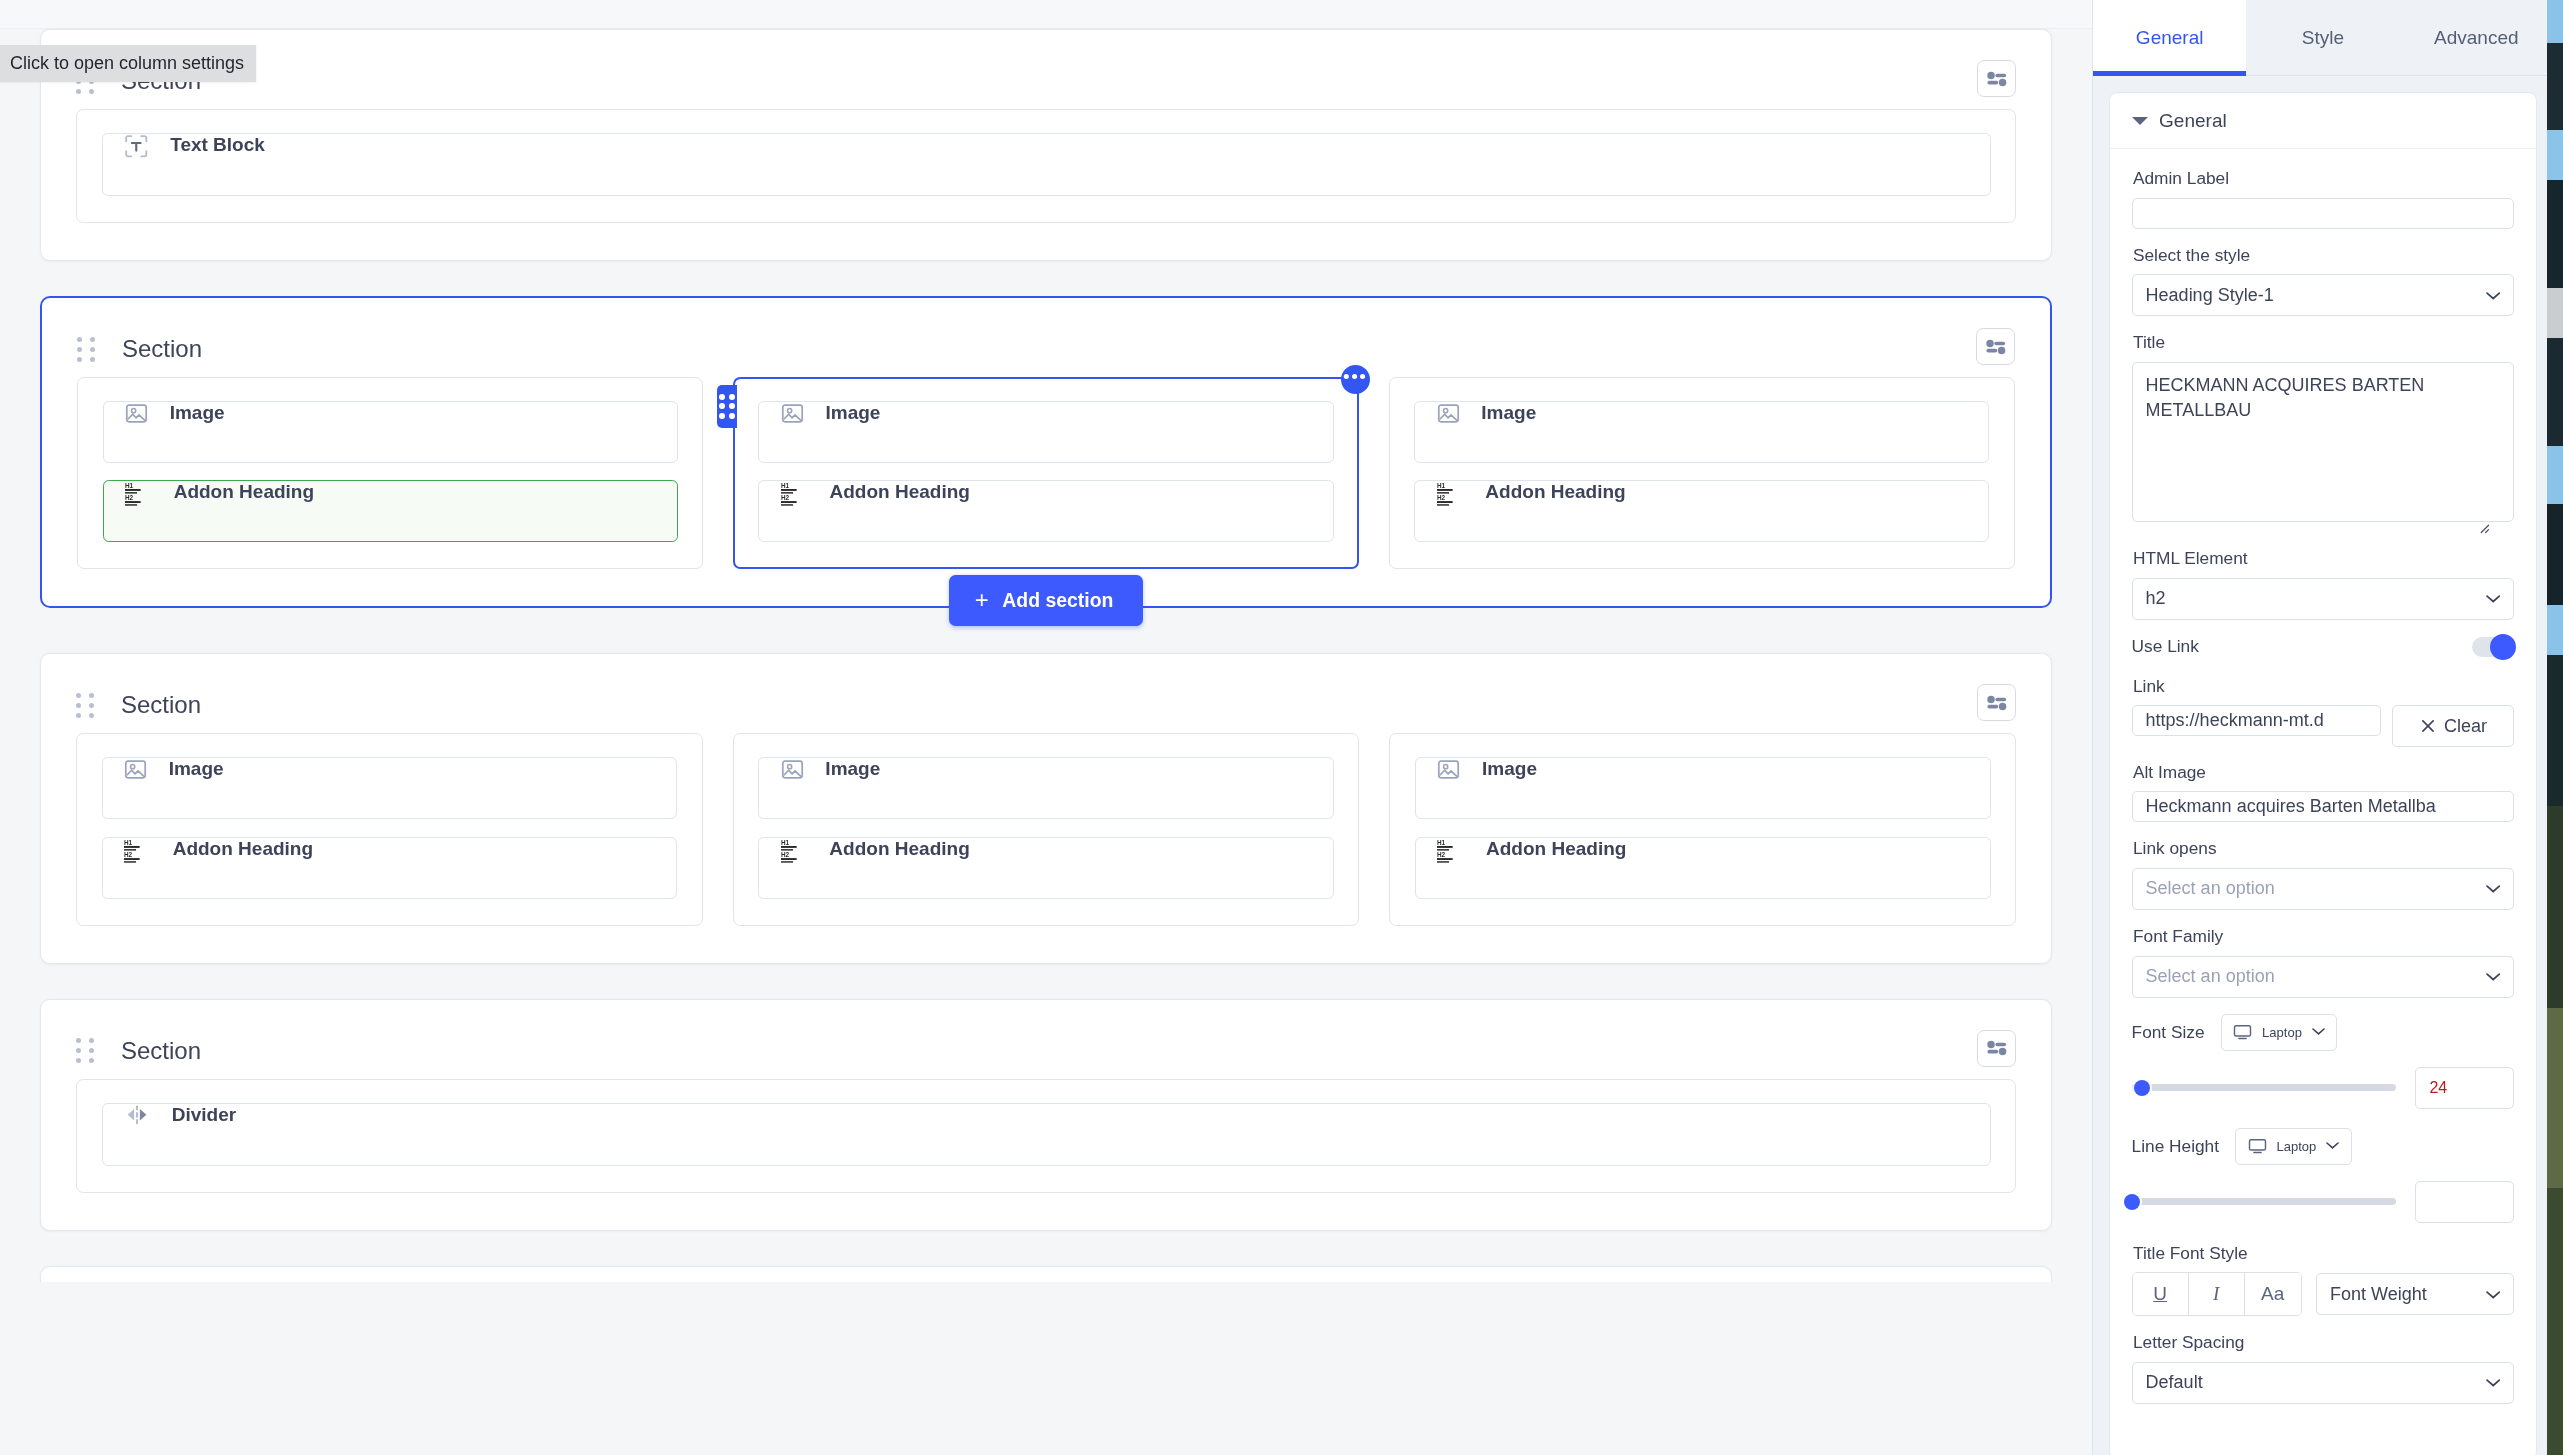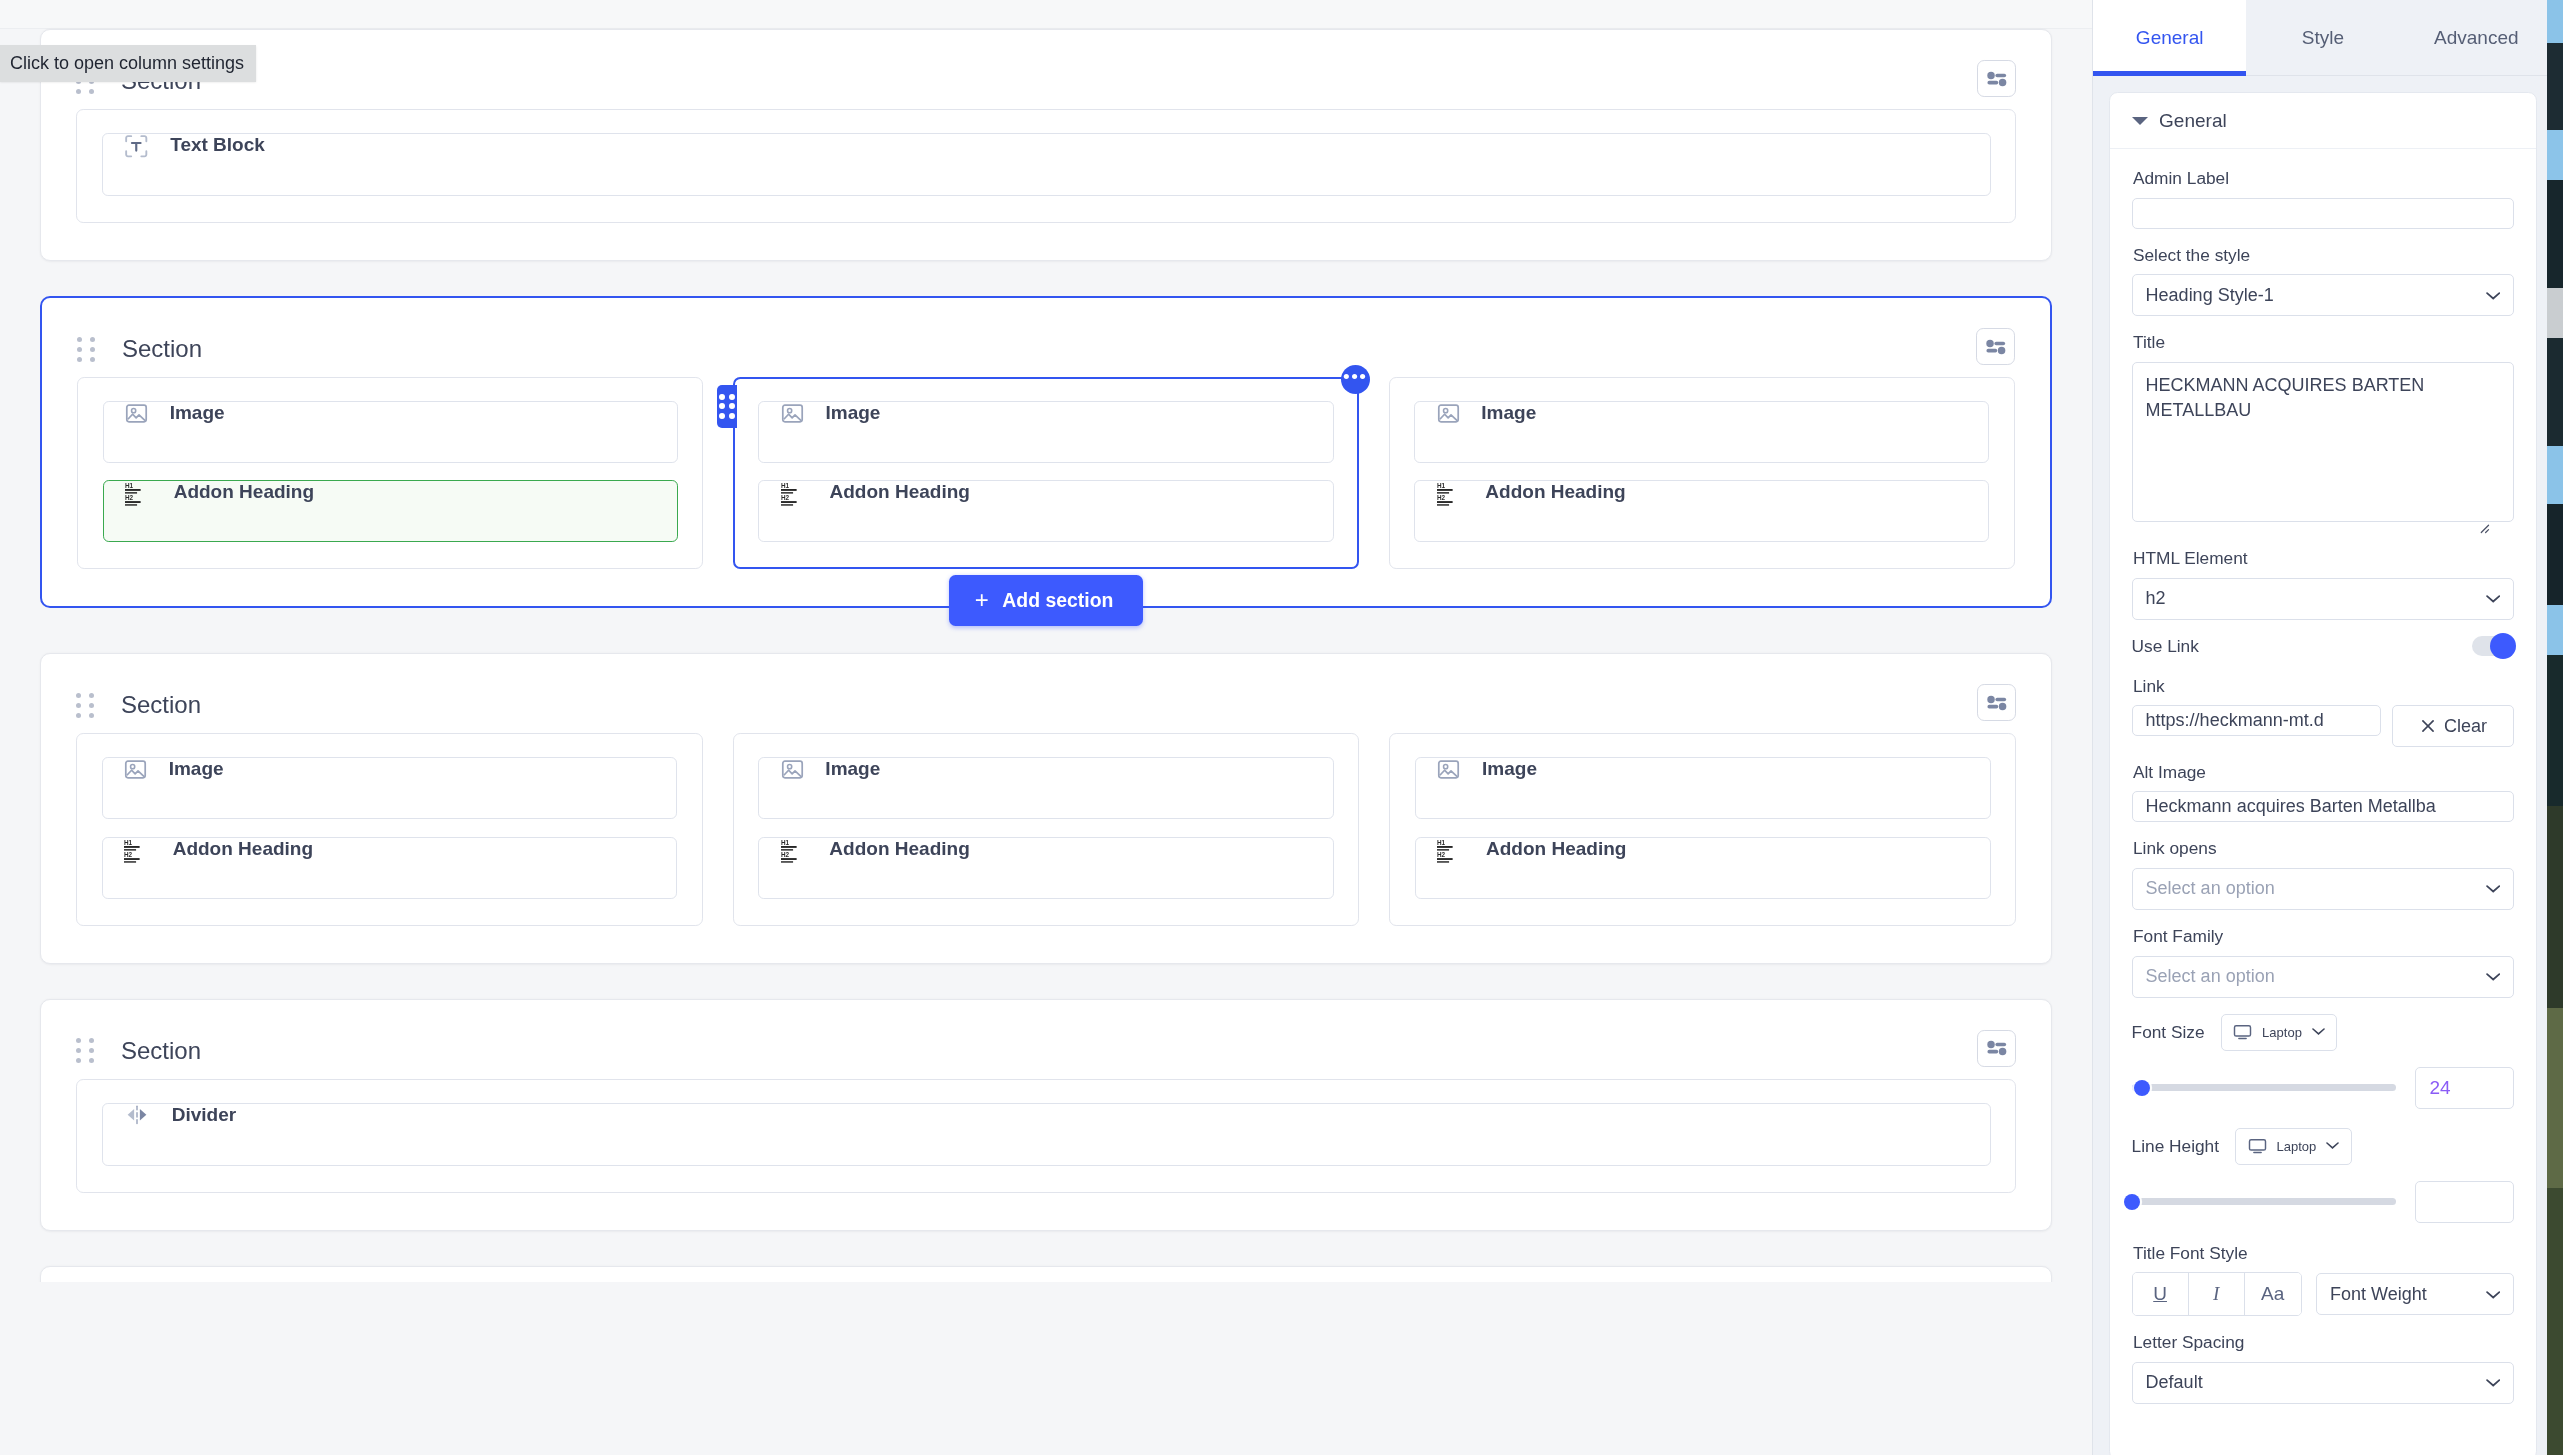--- a/index.html
+++ b/index.html
@@ -192,21 +192,21 @@
     width: 100%; height: 160px;
     border: 0.7px solid #dbe0ea; border-radius: 5px;
     font-size: 18px; color: #3d4459; line-height: 1.42;
     padding: 10px 13px; resize: none; font-family: inherit;
     margin-bottom: 10px; overflow: hidden;
   }
   .ta-grip {
     position: absolute; right: 24.5px; bottom: 0; width: 16px; height: 16px;
   }
 
-  .row-between { display: flex; align-items: flex-start; justify-content: space-between; margin-bottom: 19px; }
+  .row-between { display: flex; align-items: flex-end; justify-content: space-between; margin-bottom: 19px; }
   .toggle {
     width: 42px; height: 20px; border-radius: 11.5px; background: #dfe3ea;
     position: relative;
   }
   .toggle i {
     position: absolute; right: -1.4px; top: -2.9px;
     width: 26px; height: 26px; border-radius: 50%;
     background: #3d5afe; display: block;
   }
 
@@ -230,21 +230,21 @@
   .slider-row { display: flex; align-items: center; gap: 19px; margin: 16px 0 0 0; }
   .track { position: relative; flex: 1 1 auto; height: 6.5px; border-radius: 3.6px; background: #d5d9e2; }
   .track .fill { position: absolute; left: 0; top: 0; height: 6.5px; border-radius: 3.6px; background: #3d5afe; }
   .track .knob {
     position: absolute; top: 50%; width: 16px; height: 16px; margin-top: -8px; margin-left: -8px;
     border-radius: 50%; background: #3d5afe; box-shadow: 0 0 0 2.2px rgba(255,255,255,.9);
   }
   .numbox {
     width: 99px; height: 42px; flex: 0 0 99px;
     border: 0.7px solid #dbe0ea; border-radius: 5px; background: #fff;
-    font-size: 19px; color: #8b5cf6; padding: 0 13px; font-family: inherit;
+    font-size: 16px; color: #b91c1c; padding: 0 13px; font-family: inherit;
   }
 
   .style-row { display: flex; gap: 14.4px; align-items: center; margin-bottom: 16px; }
   .seg { display: flex; border: 0.7px solid #dbe0ea; border-radius: 5px; overflow: hidden; background: #fff; }
   .seg button {
     width: 56px; height: 42px; background: #fff; border: none;
     border-right: 0.7px solid #dbe0ea;
     font-size: 19px; color: #5a6480; font-family: inherit;
     display: flex; align-items: center; justify-content: center;
   }

